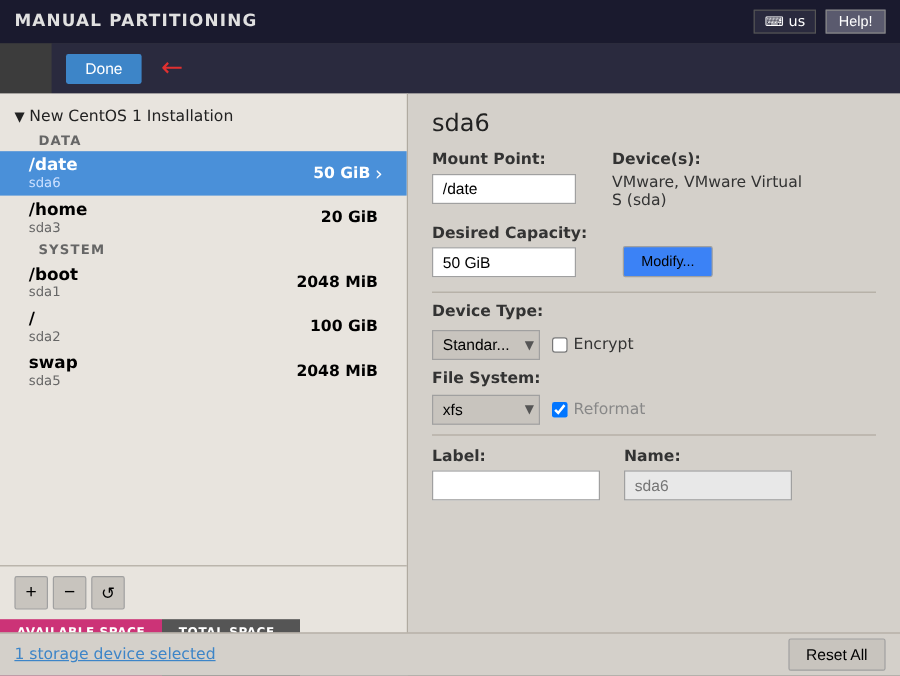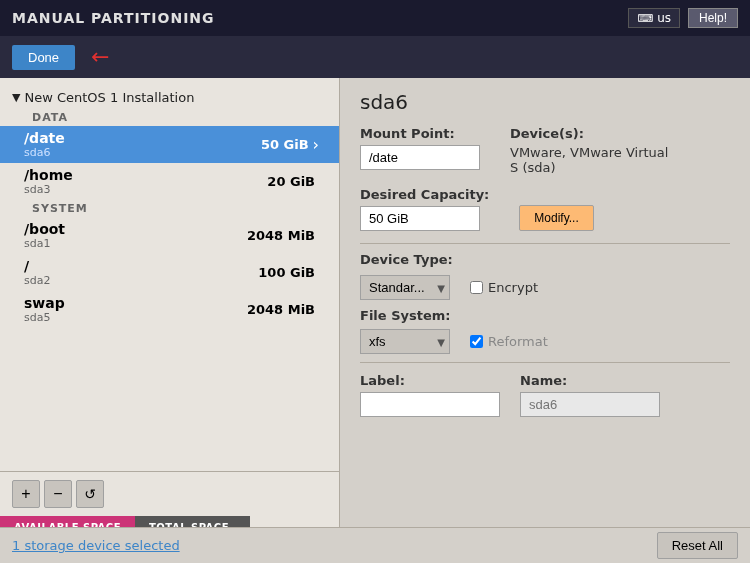--- a/index.html
+++ b/index.html
@@ -58,20 +58,21 @@
     }
 
     
     .toolbar {
       background: #2a2a3e;
       display: flex;
       align-items: center;
       padding: 6px 12px;
       height: 42px;
       gap: 16px;
+      margin-left: 43px;
     }
     .done-btn {
       background: #3d85c8;
       color: #fff;
       border: none;
       padding: 5px 16px;
       font-size: 13px;
       cursor: pointer;
       border-radius: 2px;
     }
@@ -257,39 +258,39 @@
       width: 120px;
     }
 
     .devices-info {
       font-size: 13px;
       color: #333;
       max-width: 170px;
     }
 
     .modify-btn {
-      background: #fdba74;
+      background: #3b82f6;
       border: 1px solid #a0a0a0;
       padding: 5px 14px;
       font-size: 12px;
       cursor: pointer;
       border-radius: 2px;
       margin-top: 4px;
     }
 
     .section-divider {
       border: none;
       border-top: 1px solid #b0aaa0;
       margin: 8px 0;
     }
 
     .device-type-row {
       display: flex;
       align-items: center;
-      gap: 20px;
+      gap: 10px;
       margin-bottom: 8px;
     }
 
     .select-wrapper {
       position: relative;
       display: inline-block;
     }
     .select-field {
       background: #c8c4be;
       border: 1px solid #a0a0a0;

